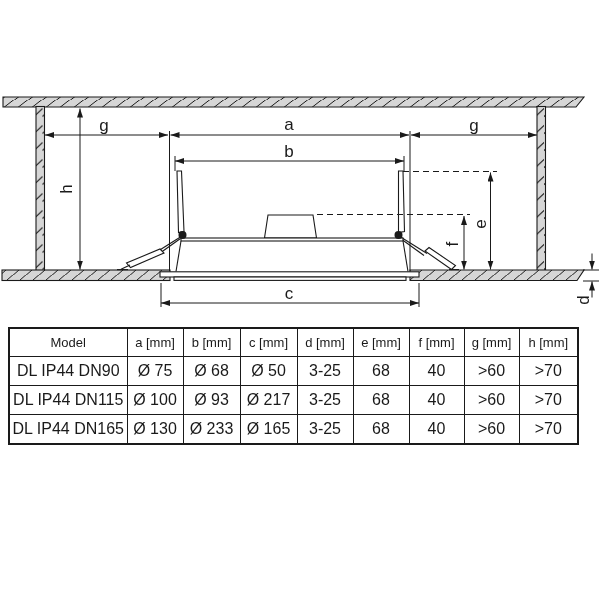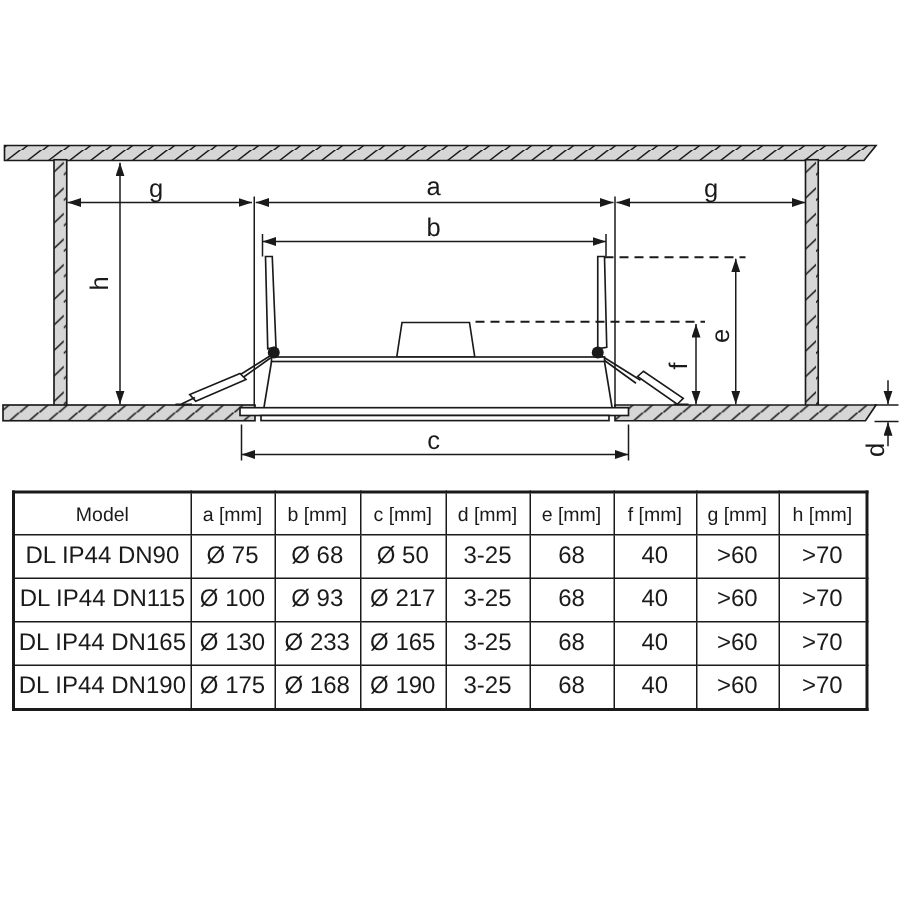--- a/index.html
+++ b/index.html
@@ -194,27 +194,16 @@
           <td>DL IP44 DN165</td>
           <td>Ø 130</td>
           <td>Ø 233</td>
           <td>Ø 165</td>
           <td>3-25</td>
           <td>68</td>
           <td>40</td>
           <td>&gt;60</td>
           <td>&gt;70</td>
         </tr>
-        <tr>
-          <td>DL IP44 DN190</td>
-          <td>Ø 175</td>
-          <td>Ø 168</td>
-          <td>Ø 190</td>
-          <td>3-25</td>
-          <td>68</td>
-          <td>40</td>
-          <td>&gt;60</td>
-          <td>&gt;70</td>
-        </tr>
       </tbody>
   </table>
 
 </div>
 
 </body></html>

